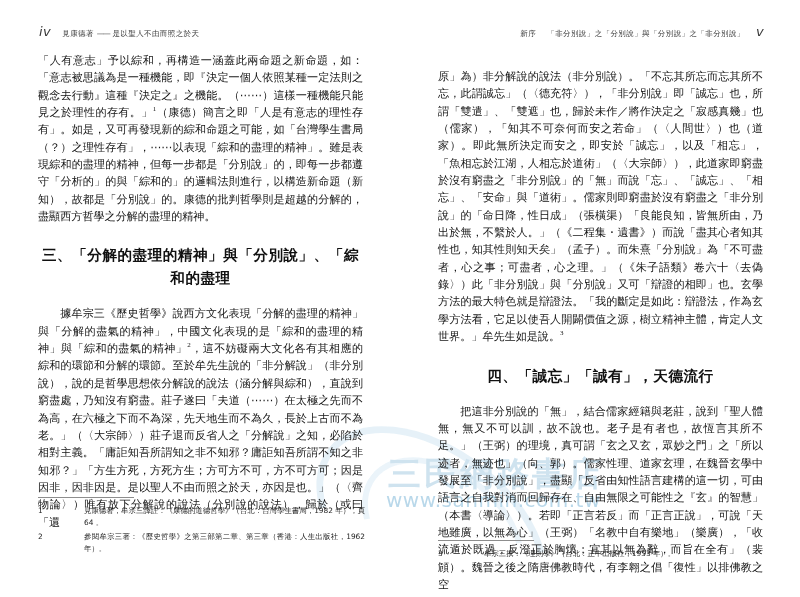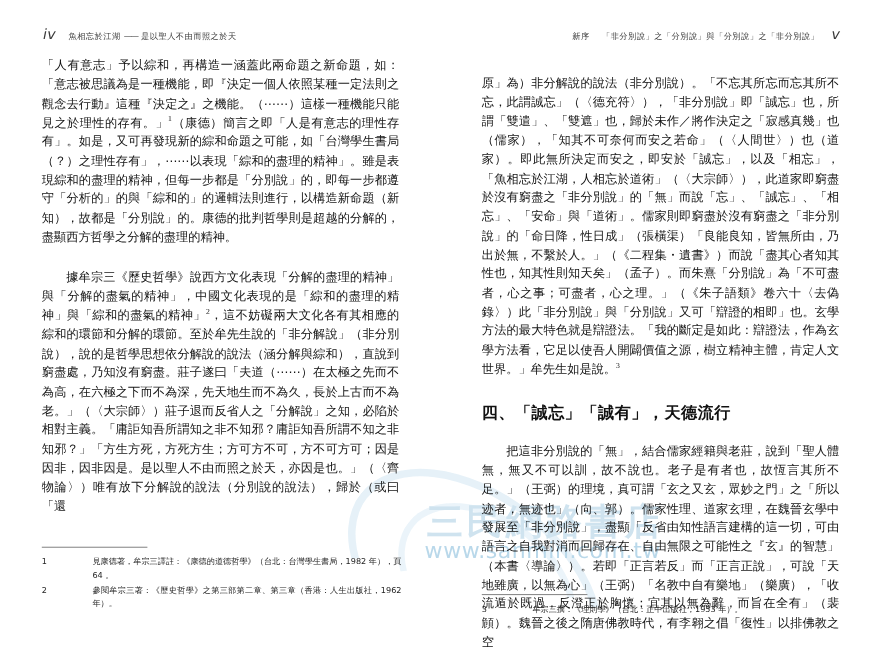--- a/index.html
+++ b/index.html
@@ -119,20 +119,21 @@
     letter-spacing: 0px;
     color: #141414;
   }
   p.body.indent { text-indent: 2em; }
 
   .sec-head {
     margin: 19px 0 15px 0;
     font-size: 14.6px;
     line-height: 23px;
     font-weight: 700;
+    text-align: center;
     letter-spacing: 0.5px;
     color: #111;
   }
   .sec-head.two-line { text-align: center; }
   .sec-head .l1 { display: block; }
   .sec-head .l2 { display: block; }
 
   sup.fn {
     font-size: 7px;
     vertical-align: super;
@@ -182,30 +183,31 @@
   <div class="watermark wm-arc"></div>
   <div class="watermark wm-arc2"></div>
   <div class="watermark wm-url">www.sanmin.com.tw</div>
   <div class="watermark wm-cjk">三民網路書店</div>
 
   <div class="page page-left">
 
     <div class="running-head rh-left">
       <span class="rh-folio">iv</span>
       &nbsp;&nbsp;
-      <span>魚相忘於江湖</span>
+      <span>見康德著</span>
       <span class="rh-sep">——</span>
       <span>是以聖人不由而照之於天</span>
     </div>
 
     <div class="col col-left">
 
       <p class="body"><span>「人有意志」予以綜和，再構造一涵蓋此兩命題之新命題，如：「意志被思議為是一種機能，即『決定一個人依照某種一定法則之觀念去行動』這種『決定之』之機能。（⋯⋯）這樣一種機能只能見之於理性的存有。」</span><sup class="fn">1</sup><span>（康德）簡言之即「人是有意志的理性存有」。如是，又可再發現新的綜和命題之可能，如「台灣學生書局（？）之理性存有」，⋯⋯以表現「綜和的盡理的精神」。雖是表現綜和的盡理的精神，但每一步都是「分別說」的，即每一步都遵守「分析的」的與「綜和的」的邏輯法則進行，以構造新命題（新知），故都是「分別說」的。康德的批判哲學則是超越的分解的，盡顯西方哲學之分解的盡理的精神。</span></p>
 
       <h2 class="sec-head two-line">
+        <span class="l1">三、「分解的盡理的精神」與「分別說」、「綜和的盡理</span>
       </h2>
 
       <p class="body indent"><span>據牟宗三《歷史哲學》說西方文化表現「分解的盡理的精神」與「分解的盡氣的精神」，中國文化表現的是「綜和的盡理的精神」與「綜和的盡氣的精神」</span><sup class="fn">2</sup><span>，這不妨礙兩大文化各有其相應的綜和的環節和分解的環節。至於牟先生說的「非分解說」（非分別說），說的是哲學思想依分解說的說法（涵分解與綜和），直說到窮盡處，乃知沒有窮盡。莊子遂曰「夫道（⋯⋯）在太極之先而不為高，在六極之下而不為深，先天地生而不為久，長於上古而不為老。」（〈大宗師〉）莊子退而反省人之「分解說」之知，必陷於相對主義。「庸詎知吾所謂知之非不知邪？庸詎知吾所謂不知之非知邪？」「方生方死，方死方生；方可方不可，方不可方可；因是因非，因非因是。是以聖人不由而照之於天，亦因是也。」（〈齊物論〉）唯有放下分解說的說法（分別說的說法），歸於（或曰「還</span></p>
     </div>
 
     <div class="footnotes fn-left">
       <div class="fn-rule"></div>
 
       <div class="fn-item">
         <span class="fn-num">1</span>

